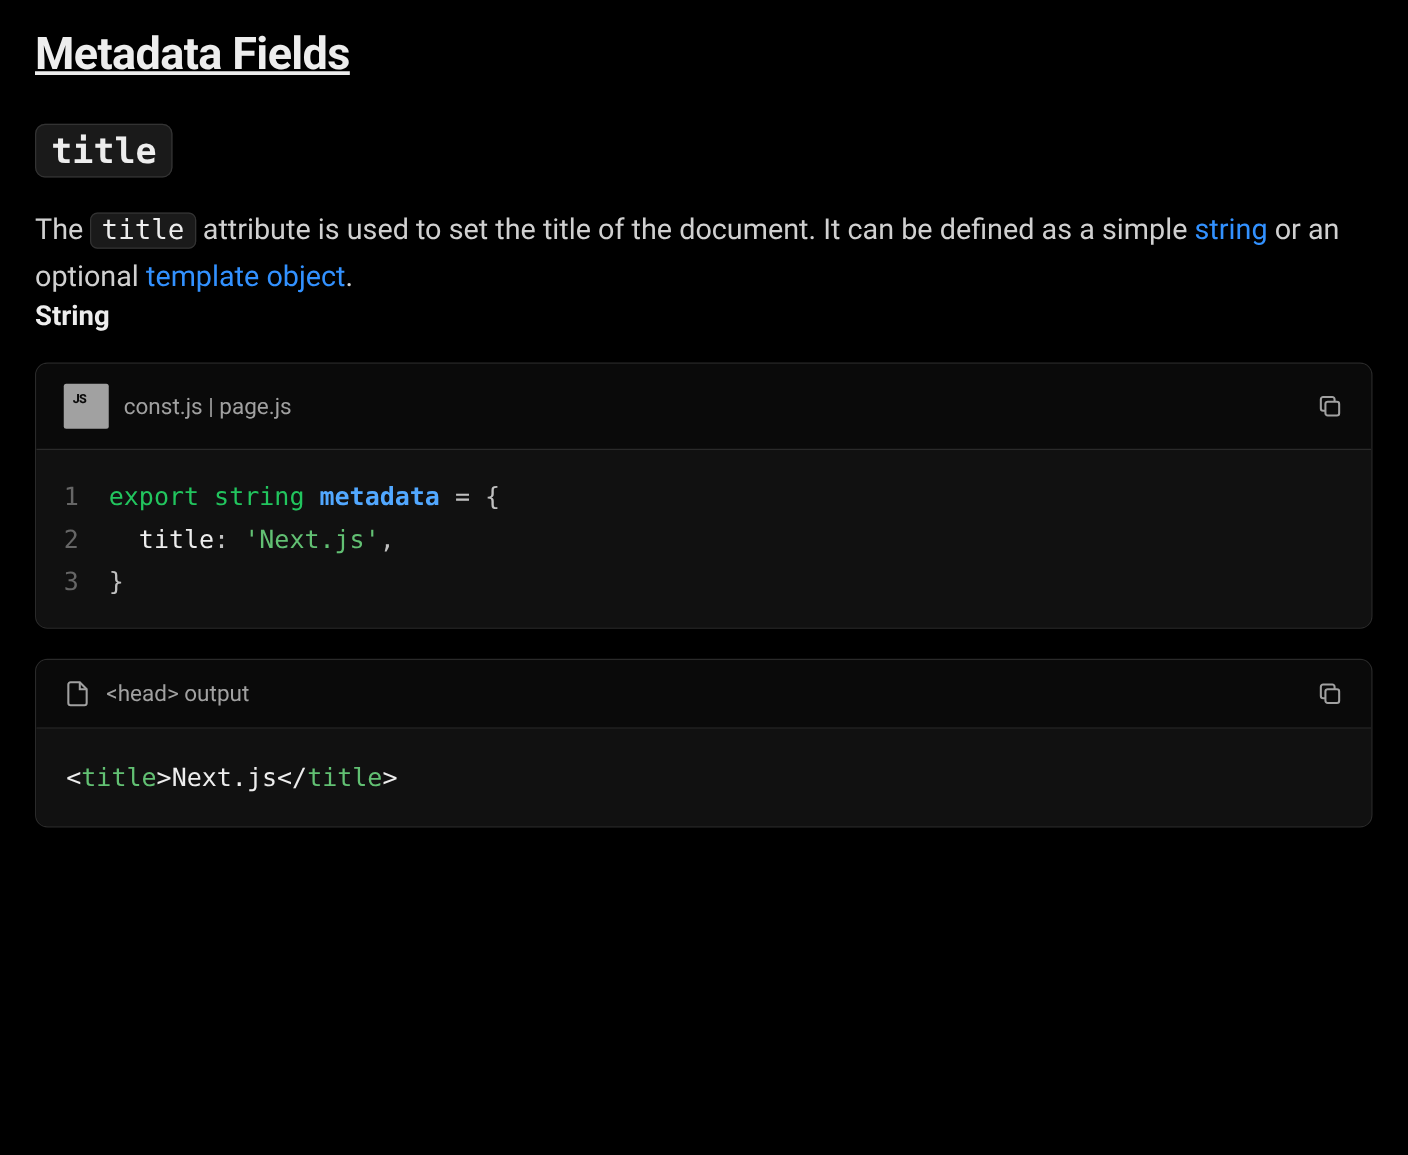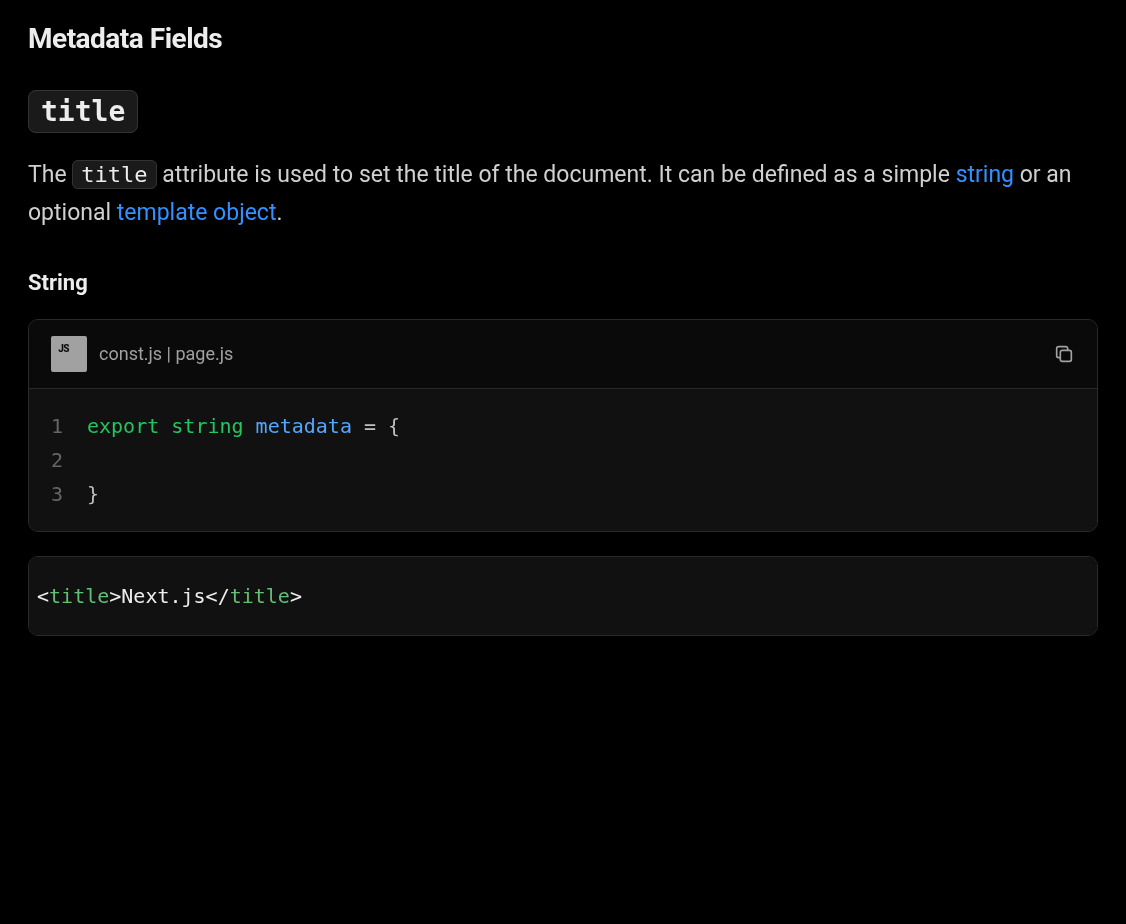--- a/index.html
+++ b/index.html
@@ -4,24 +4,25 @@
   <style>
     * { margin: 0; padding: 0; box-sizing: border-box; }
     body {
       background: #000000;
       color: #ededed;
       font-family: -apple-system, BlinkMacSystemFont, "Segoe UI", Roboto, sans-serif;
       padding: 22px 28px;
       width: 1126px;
     }
     h2.section-title {
-      font-size: 28px;
+      font-size: 36px;
       font-weight: 700;
       margin-bottom: 40px;
       letter-spacing: -0.5px;
+      text-decoration: underline;
     }
     h3.field-heading {
       margin-bottom: 28px;
     }
     .code-inline {
       font-family: ui-monospace, SFMono-Regular, Menlo, Monaco, monospace;
       background: #1a1a1a;
       border: 1px solid #333333;
       border-radius: 8px;
       padding: 4px 12px;
@@ -33,21 +34,20 @@
       font-size: 22px;
       padding: 1px 8px;
       font-weight: 500;
       border-radius: 6px;
       vertical-align: baseline;
     }
     p.desc {
       font-size: 23px;
       line-height: 1.65;
       color: #d0d0d0;
-      margin-bottom: 38px;
     }
     p.desc a {
       color: #3291ff;
       text-decoration: none;
     }
     h4.sub-heading {
       font-size: 22px;
       font-weight: 700;
       margin-bottom: 24px;
       color: #ededed;
@@ -101,38 +101,38 @@
       align-items: center;
     }
     .code-body {
       padding: 20px 0;
       background: #111111;
       font-family: ui-monospace, SFMono-Regular, Menlo, Monaco, monospace;
       font-size: 20px;
       line-height: 1.7;
     }
     .code-body.no-lines {
-      padding: 22px 8px;
+      padding: 22px 24px;
     }
     .code-line {
       display: flex;
     }
     .line-no {
       width: 58px;
       text-align: right;
       color: #666666;
       padding-right: 24px;
       user-select: none;
       flex-shrink: 0;
     }
     .line-content {
       white-space: pre;
     }
     .tok-kw { color: #22c55e; }
-    .tok-decl { color: #52a8ff; }
+    .tok-decl { color: #52a8ff; font-weight: bold; }
     .tok-op, .tok-punc { color: #c0c0c0; }
     .tok-plain { color: #ededed; }
     .tok-str { color: #62c073; }
     .tok-tag { color: #62c073; }
     .tok-br { color: #ededed; }
   </style>
 </head>
 <body>
 
 <h2 class="section-title">Metadata Fields</h2>
@@ -160,23 +160,39 @@
       </svg>
     </button>
   </div>
   <div class="code-body" id="code-body-1">
       <div class="code-line">
         <span class="line-no">1</span>
         <span class="line-content"><span class="tok-kw">export</span><span class="tok-plain"> </span><span class="tok-kw">string</span><span class="tok-plain"> </span><span class="tok-decl">metadata</span><span class="tok-plain"> </span><span class="tok-op">=</span><span class="tok-plain"> </span><span class="tok-punc">{</span></span>
       </div>
       <div class="code-line">
         <span class="line-no">2</span>
+        <span class="line-content"><span class="tok-plain">  title</span><span class="tok-op">:</span><span class="tok-plain"> </span><span class="tok-str">'Next.js'</span><span class="tok-punc">,</span></span>
       </div>
       <div class="code-line">
         <span class="line-no">3</span>
         <span class="line-content"><span class="tok-punc">}</span></span>
       </div>
     </div>
 </div>
 
 <div class="code-card">
+  <div class="code-header">
+    <div class="file-info">
+      <svg class="file-icon" width="22" height="22" viewBox="0 0 24 24" fill="none" stroke="currentColor" stroke-width="1.8">
+        <path d="M14 2H6a2 2 0 0 0-2 2v16a2 2 0 0 0 2 2h12a2 2 0 0 0 2-2V8z"></path>
+        <polyline points="14 2 14 8 20 8"></polyline>
+      </svg>
+      <span>&lt;head&gt; output</span>
+    </div>
+    <button class="copy-btn">
+      <svg width="22" height="22" viewBox="0 0 24 24" fill="none" stroke="currentColor" stroke-width="1.8">
+        <rect x="8" y="8" width="12" height="12" rx="2"></rect>
+        <path d="M16 8V6a2 2 0 0 0-2-2H6a2 2 0 0 0-2 2v8a2 2 0 0 0 2 2h2"></path>
+      </svg>
+    </button>
+  </div>
   <div class="code-body no-lines" id="code-body-2"><span class="line-content"><span class="tok-br">&lt;</span><span class="tok-tag">title</span><span class="tok-br">&gt;</span><span class="tok-plain">Next.js</span><span class="tok-br">&lt;/</span><span class="tok-tag">title</span><span class="tok-br">&gt;</span></span></div>
 </div>
 
 </body></html>

